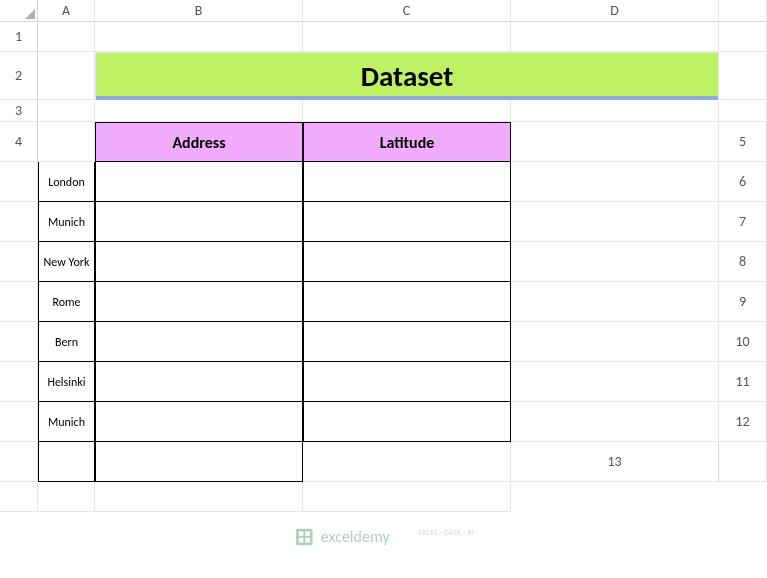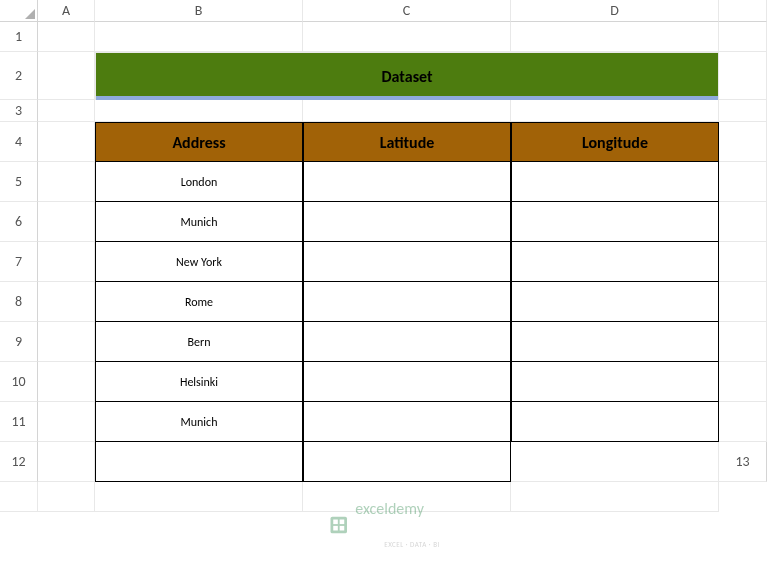--- a/index.html
+++ b/index.html
@@ -60,41 +60,41 @@
       border-color: transparent transparent #b0b0b0 transparent;
     }
     .cell {
       background: #ffffff;
       border-right: 1px solid #e8e8e8;
       border-bottom: 1px solid #e8e8e8;
     }
     .title-merged {
       grid-column: 3 / 6;
       grid-row: 3;
-      background: #4d7c0f;
-      display: flex;
-      align-items: center;
-      justify-content: center;
-      font-size: 16px;
+      background: #bef264;
+      display: flex;
+      align-items: center;
+      justify-content: center;
+      font-size: 29px;
       font-weight: bold;
       color: #000;
       border: 1px solid #e8e8e8;
       position: relative;
     }
     .title-merged::after {
       content: '';
       position: absolute;
       left: 0;
       right: 0;
       bottom: -1px;
       height: 4px;
       background: #8faadc;
     }
     .table-header {
-      background: #a16207;
+      background: #f0abfc;
       border: 1.5px solid #000;
       display: flex;
       align-items: center;
       justify-content: center;
       font-size: 16px;
       font-weight: bold;
       color: #000;
     }
     .table-cell {
       background: #ffffff;
@@ -131,23 +131,22 @@
       gap: 6px;
       opacity: 0.35;
       pointer-events: none;
     }
     .watermark-icon {
       width: 22px;
       height: 22px;
     }
     .watermark-text {
       display: flex;
-      flex-direction: column;
+      flex-direction: row;
       line-height: 1;
-      gap: 24px;
     }
     .watermark-main {
       font-size: 16px;
       color: #1e7e3e;
       font-weight: 500;
     }
     .watermark-sub {
       font-size: 7px;
       color: #888;
       letter-spacing: 0.5px;
@@ -183,21 +182,20 @@
   <div class="cell"></div>
   <div class="cell"></div>
   <div class="cell"></div>
   <div class="cell"></div>
   <div class="cell"></div>
 
   <div class="row-header">4</div>
   <div class="cell"></div>
   <div class="table-header first-col">Address</div>
   <div class="table-header">Latitude</div>
-  <div class="table-header last-col">Longitude</div>
   <div class="cell"></div>
 
   <div class="row-header">5</div>
   <div class="cell"></div>
   <div class="table-cell first-col">London</div>
   <div class="table-cell"></div>
   <div class="table-cell last-col"></div>
   <div class="cell"></div>
 
   <div class="row-header">6</div>

